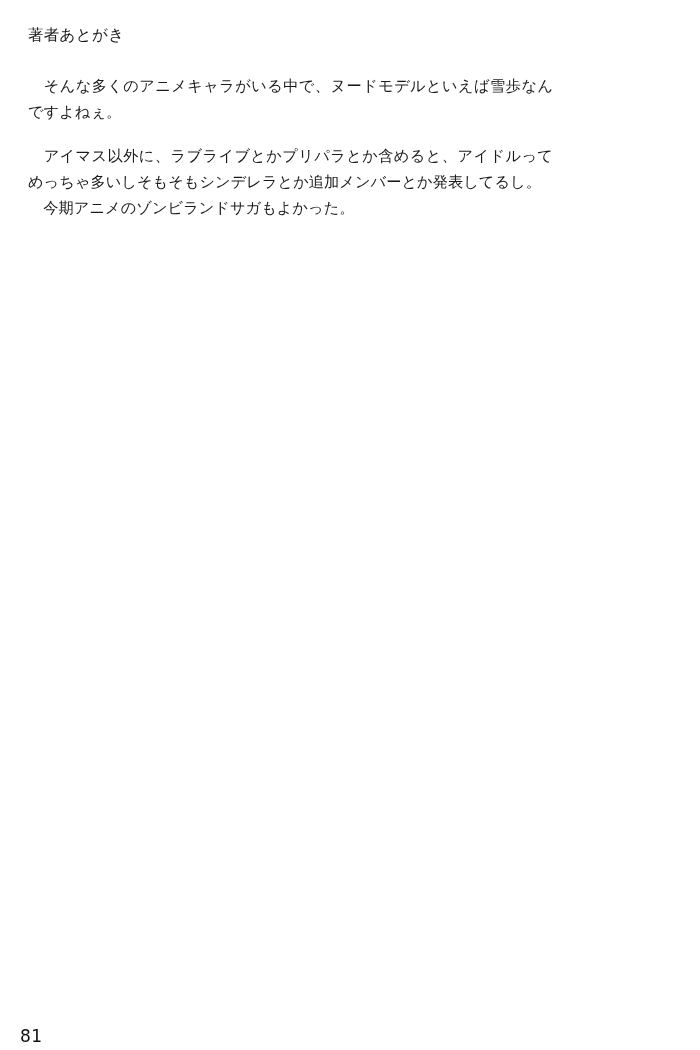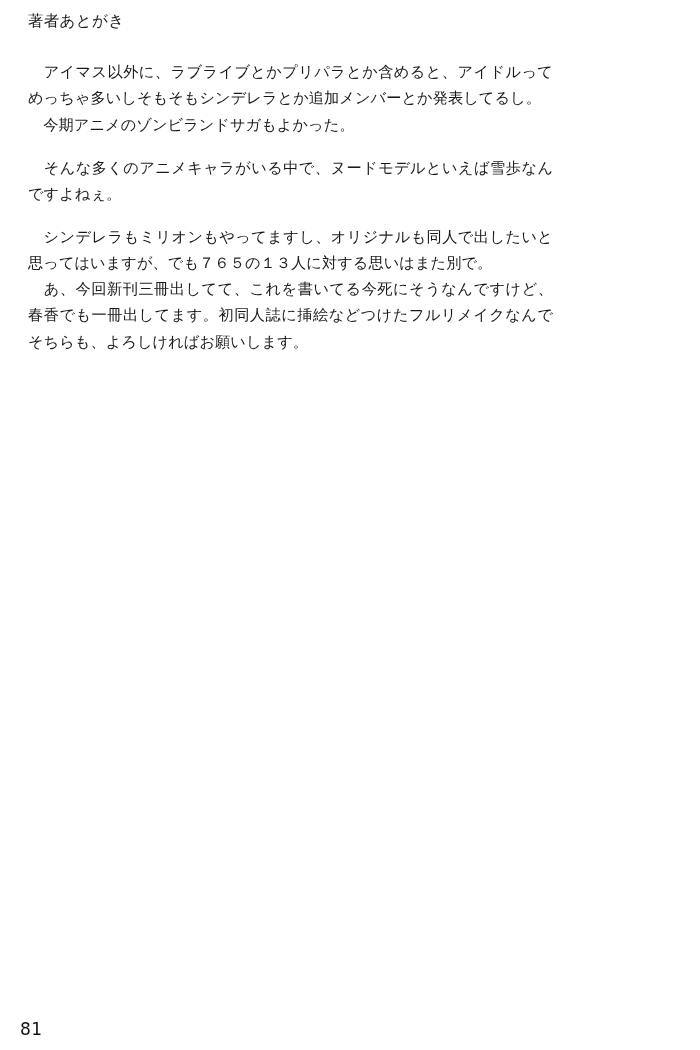--- a/index.html
+++ b/index.html
@@ -13,21 +13,21 @@
     font-family: "DejaVu Serif", "Liberation Serif", serif;
     color: #1a1a1a;
     position: relative;
     overflow: hidden;
   }
   .page {
     position: relative;
     width: 581px;
     height: 1050px;
     box-sizing: border-box;
-    padding: 4px 28px 0 28px;
+    padding: 18px 28px 0 28px;
   }
   .heading {
     font-size: 15.5px;
     line-height: 1.5;
     letter-spacing: 0.02em;
     margin: 6px 0 26px 0;
   }
   .body-block {
     font-size: 15.2px;
     line-height: 1.72;
@@ -38,36 +38,34 @@
   }
   .body-block:last-of-type {
     margin-bottom: 0;
   }
   .spacer-small {
     height: 6px;
   }
   .page-number {
     position: absolute;
     left: 20px;
-    bottom: 11px;
+    bottom: 4px;
     font-size: 17px;
     font-family: "DejaVu Sans", "Liberation Sans", sans-serif;
     color: #111111;
     letter-spacing: 0.02em;
   }
 </style>
 </head>
 <body>
 
 <div class="page">
 
   <div class="heading">著者あとがき</div>
 
+  <div class="body-block">　そんな多くのアニメキャラがいる中で、ヌードモデルといえば雪歩なんですよねぇ。</div>
   <div class="body-block">　アイマス以外に、ラブライブとかプリパラとか含めると、アイドルってめっちゃ多いしそもそもシンデレラとか追加メンバーとか発表してるし。
 　今期アニメのゾンビランドサガもよかった。</div>
-  <div class="body-block">　そんな多くのアニメキャラがいる中で、ヌードモデルといえば雪歩なんですよねぇ。</div>
-  <div class="body-block">　シンデレラもミリオンもやってますし、オリジナルも同人で出したいと思ってはいますが、でも７６５の１３人に対する思いはまた別で。
-　あ、今回新刊三冊出してて、これを書いてる今死にそうなんですけど、春香でも一冊出してます。初同人誌に挿絵などつけたフルリメイクなんでそちらも、よろしければお願いします。</div>
   <div class="spacer-small"></div>
   <div class="spacer-small"></div>
 
   <div class="page-number">81</div>
 </div>
 
 </body></html>

